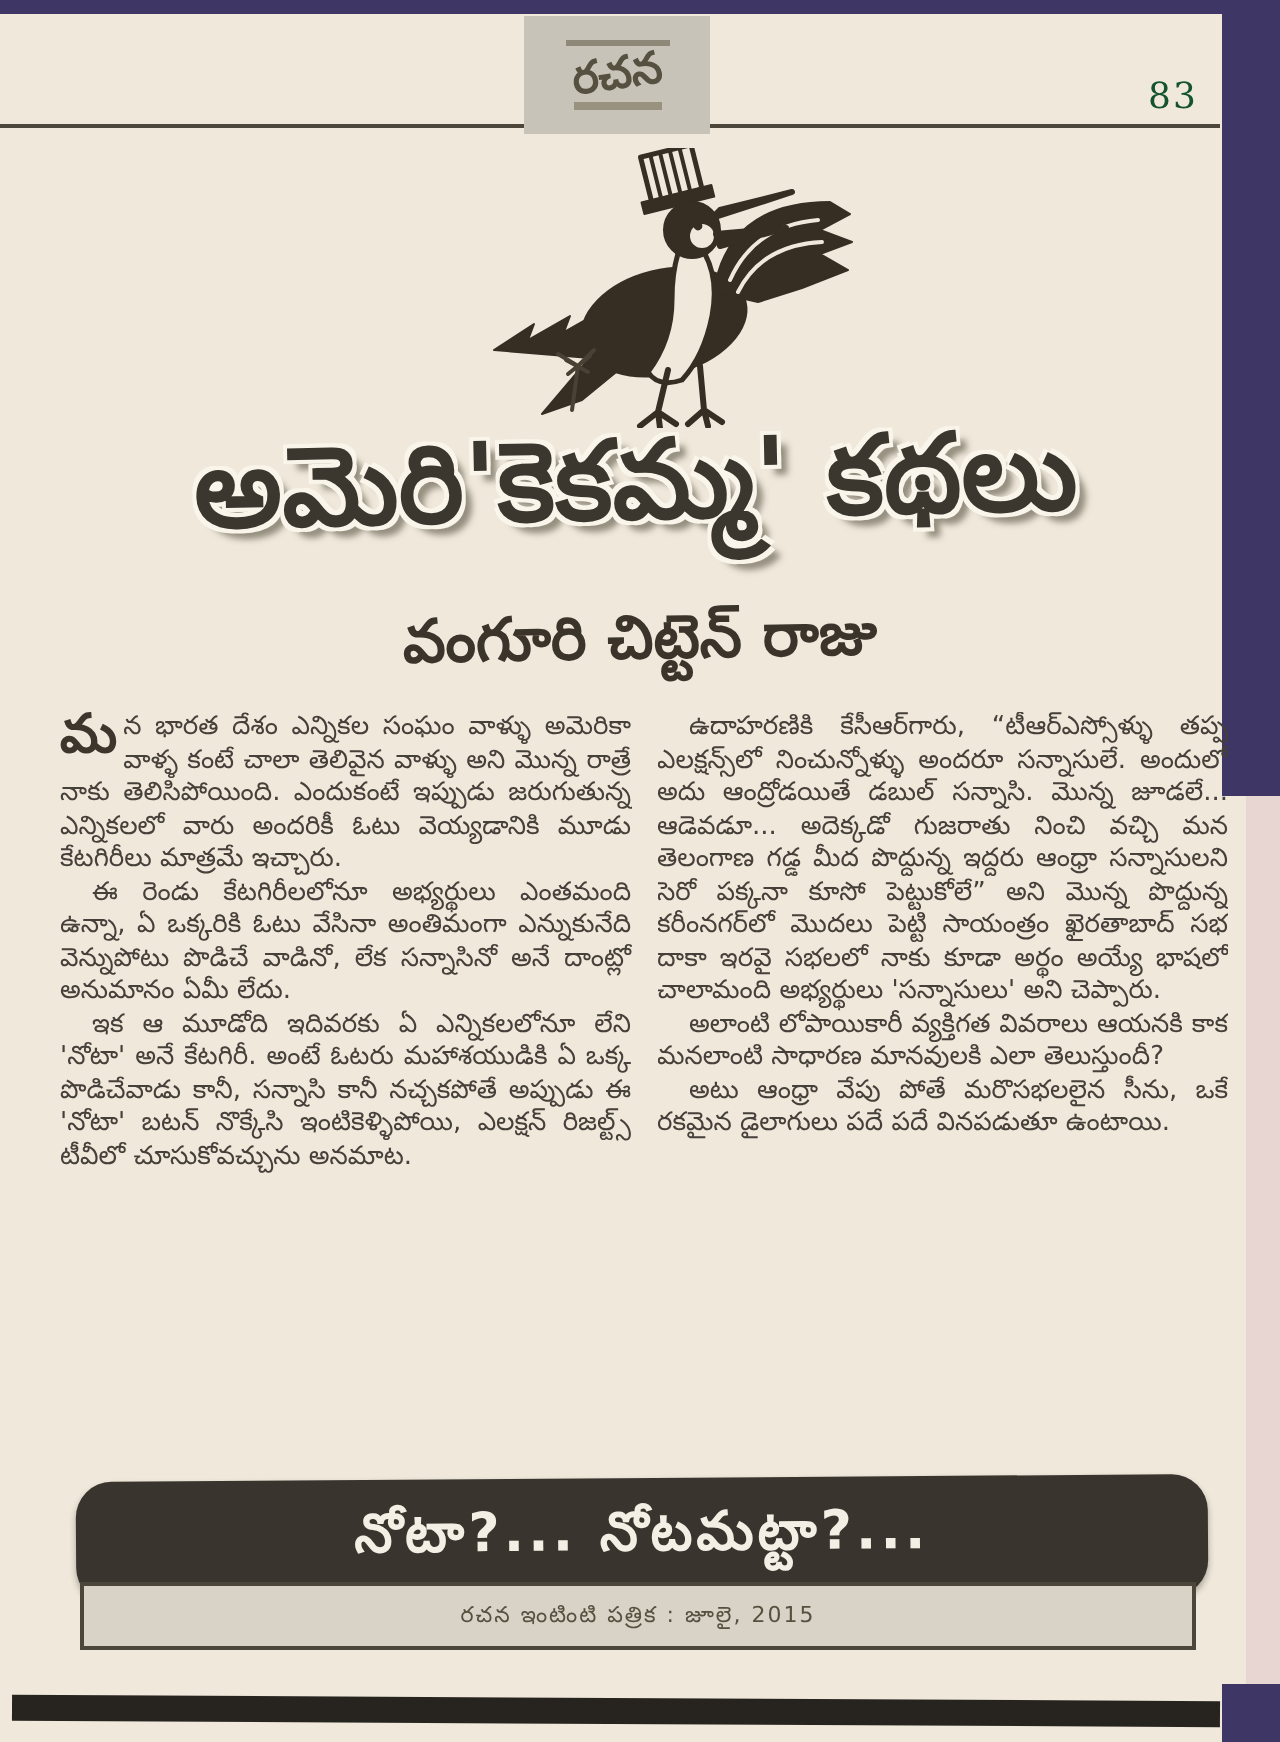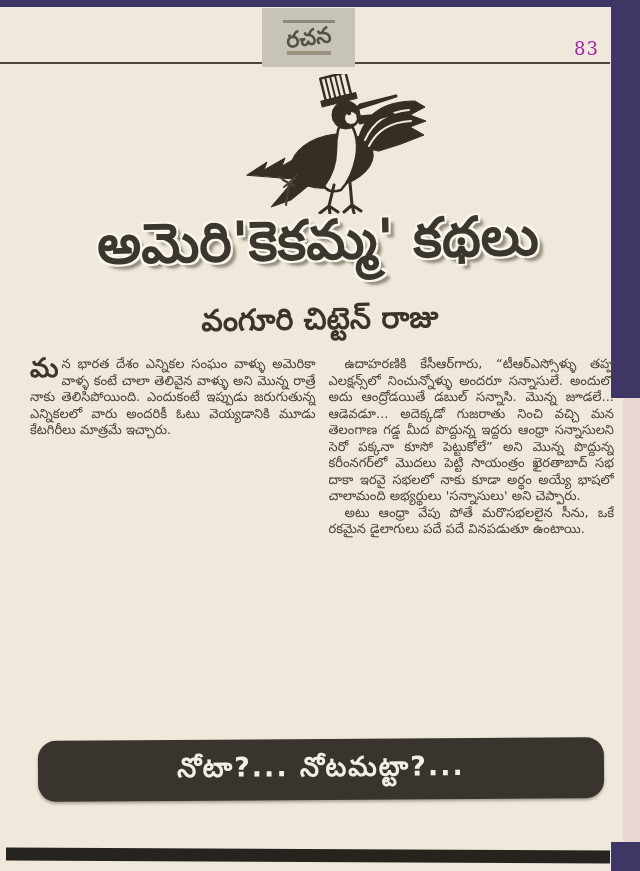--- a/index.html
+++ b/index.html
@@ -16,21 +16,21 @@
   .edge-bottom-right{position:absolute;left:611px;top:842px;width:29px;height:29px;background:#3e3766;}
 
   
   .logo-box{position:absolute;left:262px;top:8px;width:93px;height:59px;background:#c8c3b8;
     display:flex;flex-direction:column;align-items:center;justify-content:center;z-index:3;}
   .logo-slogan{width:52px;height:3px;background:#8d8878;margin-bottom:3px;}
   .logo-script{font-size:22px;font-weight:bold;color:#55503f;transform:rotate(-8deg);line-height:1;
     font-family:"DejaVu Serif",serif;}
   .logo-sub{width:44px;height:4px;background:#98927f;margin-top:3px;}
   .page-number{position:absolute;left:574px;top:38px;font-family:"DejaVu Serif",serif;
-    font-size:18px;color:#a21caf;letter-spacing:1px;}
+    font-size:18px;color:#14532d;letter-spacing:1px;}
   .header-rule{position:absolute;left:0;top:62px;width:610px;height:2px;background:#4c463b;z-index:2;}
 
   
   .bird{position:absolute;left:233px;top:74px;width:232px;height:140px;z-index:2;}
 
   
   .story-title{position:absolute;left:18px;top:194px;width:600px;height:106px;
     display:flex;align-items:center;justify-content:center;text-align:center;
     font-size:55px;font-weight:bold;color:#3b362e;transform:rotate(-1.2deg);
     text-shadow:-2px -2px 0 #f9f5ea,2px -2px 0 #f9f5ea,-2px 2px 0 #f9f5ea,2px 2px 0 #f9f5ea,5px 5px 3px #938d7e;
@@ -120,23 +120,27 @@
   </svg>
 
   <div class="story-title">అమెరి'కెకమ్మ' కథలు</div>
   <div class="author-name">వంగూరి చిట్టెన్ రాజు</div>
 
   <div class="columns">
     <div class="col">
       <p class="lead">
         <span class="drop-cap">మ</span><span>న భారత దేశం ఎన్నికల సంఘం వాళ్ళు అమెరికా వాళ్ళ కంటే చాలా తెలివైన వాళ్ళు అని మొన్న రాత్రే నాకు తెలిసిపోయింది. ఎందుకంటే ఇప్పుడు జరుగుతున్న ఎన్నికలలో వారు అందరికీ ఓటు వెయ్యడానికి మూడు కేటగిరీలు మాత్రమే ఇచ్చారు.</span>
       </p>
+      <p>ఈ రెండు కేటగిరీలలోనూ అభ్యర్థులు ఎంతమంది ఉన్నా, ఏ ఒక్కరికి ఓటు వేసినా అంతిమంగా ఎన్నుకునేది వెన్నుపోటు పొడిచే వాడినో, లేక సన్నాసినో అనే దాంట్లో అనుమానం ఏమీ లేదు.</p>
+      <p>ఇక ఆ మూడోది ఇదివరకు ఏ ఎన్నికలలోనూ లేని 'నోటా' అనే కేటగిరీ. అంటే ఓటరు మహాశయుడికి ఏ ఒక్క పొడిచేవాడు కానీ, సన్నాసి కానీ నచ్చకపోతే అప్పుడు ఈ 'నోటా' బటన్ నొక్కేసి ఇంటికెళ్ళిపోయి, ఎలక్షన్ రిజల్ట్స్ టీవీలో చూసుకోవచ్చును అనమాట.</p>
     </div>
     <div class="col">
       <p>ఉదాహరణికి కేసీఆర్‌గారు, “టీఆర్ఎస్సోళ్ళు తప్ప ఎలక్షన్స్‌లో నించున్నోళ్ళు అందరూ సన్నాసులే. అందులో అదు ఆంద్రోడయితే డబుల్ సన్నాసి. మొన్న జూడలే... ఆడెవడూ... అదెక్కడో గుజరాతు నించి వచ్చి మన తెలంగాణ గడ్డ మీద పొద్దున్న ఇద్దరు ఆంధ్రా సన్నాసులని సెరో పక్కనా కూసో పెట్టుకోలే” అని మొన్న పొద్దున్న కరీంనగర్‌లో మొదలు పెట్టి సాయంత్రం ఖైరతాబాద్ సభ దాకా ఇరవై సభలలో నాకు కూడా అర్థం అయ్యే భాషలో చాలామంది అభ్యర్థులు 'సన్నాసులు' అని చెప్పారు.</p>
+      <p>అలాంటి లోపాయికారీ వ్యక్తిగత వివరాలు ఆయనకి కాక మనలాంటి సాధారణ మానవులకి ఎలా తెలుస్తుందీ?</p>
       <p>అటు ఆంధ్రా వేపు పోతే మరొసభలలైన సీను, ఒకే రకమైన డైలాగులు పదే పదే వినపడుతూ ఉంటాయి.</p>
     </div>
   </div>
 
   <div class="story-banner">నోటా?... నోటమట్టా?...</div>
 
+  <div class="footer-bar">రచన ఇంటింటి పత్రిక : జూలై, 2015</div>
 
 </div>
 
 </body></html>

